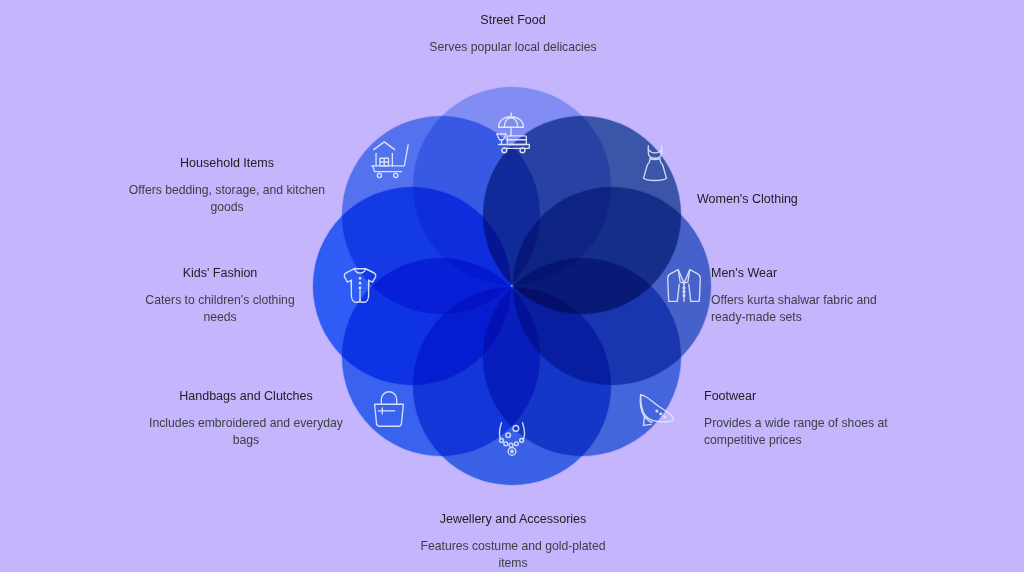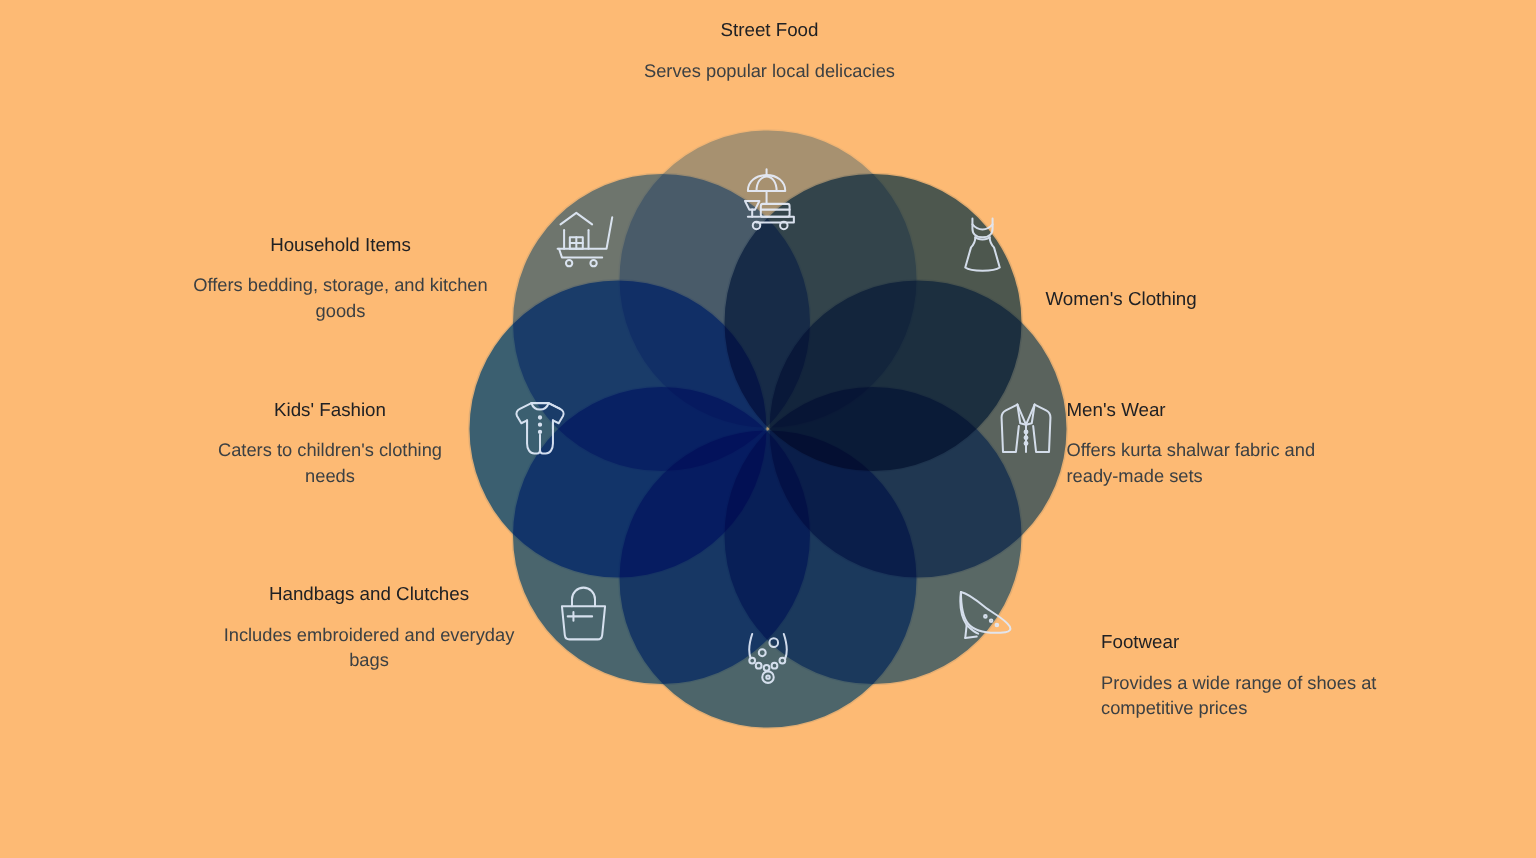--- a/index.html
+++ b/index.html
@@ -7,21 +7,21 @@
     width: 1024px;
     height: 572px;
     background: #ffffff;
     font-family: "Liberation Sans", sans-serif;
     overflow: hidden;
   }
   #stage {
     position: relative;
     width: 1024px;
     height: 572px;
-    background: #fdba74;
+    background: #c4b5fd;
     padding-left: 25px;
   }
 
   
   #wheel {
     position: absolute;
     left: 312px;
     top: 86px;
     width: 400px;
     height: 400px;
@@ -67,21 +67,21 @@
     line-height: 16.5px;
     color: #3c4043;
   }
   .lbl-right { text-align: left; }
   .lbl-left  { text-align: center; }
   .lbl-center{ text-align: center; }
 
   .l-street   { left: 413px; top:  12px; width: 200px; }
   .l-women    { left: 697px; top: 155px; width: 190px; margin-top: 36px; }
   .l-men      { left: 711px; top: 265px; width: 185px; }
-  .l-foot     { left: 734px; top: 388px; width: 200px; margin-top: 32px; }
+  .l-foot     { left: 704px; top: 388px; width: 200px; }
   .l-jewel    { left: 413px; top: 511px; width: 200px; }
   .l-bags     { left: 130px; top: 388px; width: 200px; margin-left: 16px; }
   .l-kids     { left: 145px; top: 265px; width: 150px; }
   .l-house    { left: 126px; top: 155px; width: 202px; }
 </style>
 </head>
 <body>
 
 <div id="stage">
 
@@ -217,20 +217,24 @@
   <div class="label lbl-right l-men">
     <div class="ttl">Men's Wear</div>
     <div class="desc">Offers kurta shalwar fabric and ready-made sets</div>
   </div>
 
   <div class="label lbl-right l-foot">
     <div class="ttl">Footwear</div>
     <div class="desc">Provides a wide range of shoes at competitive prices</div>
   </div>
 
+  <div class="label lbl-center l-jewel">
+    <div class="ttl">Jewellery and Accessories</div>
+    <div class="desc">Features costume and gold-plated items</div>
+  </div>
 
   <div class="label lbl-left l-bags">
     <div class="ttl">Handbags and Clutches</div>
     <div class="desc">Includes embroidered and everyday bags</div>
   </div>
 
   <div class="label lbl-left l-kids">
     <div class="ttl">Kids' Fashion</div>
     <div class="desc">Caters to children's clothing needs</div>
   </div>

